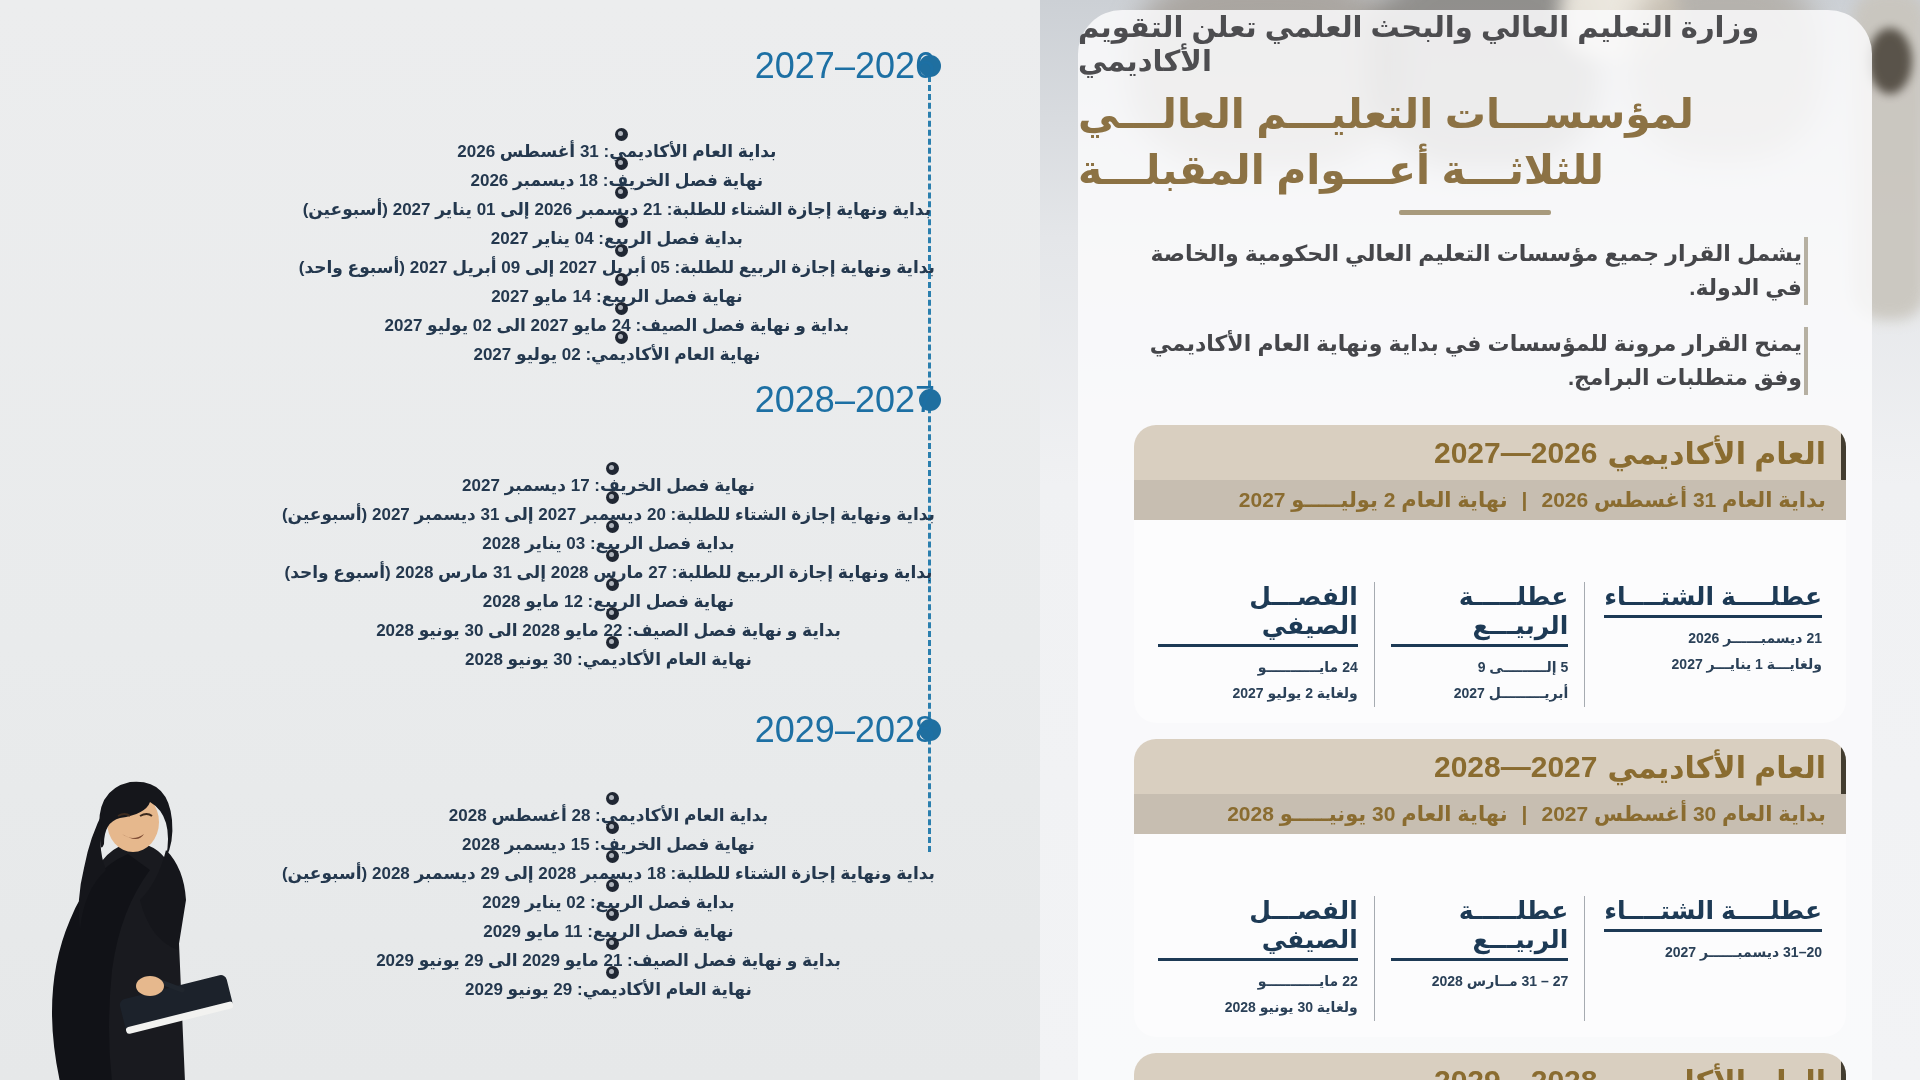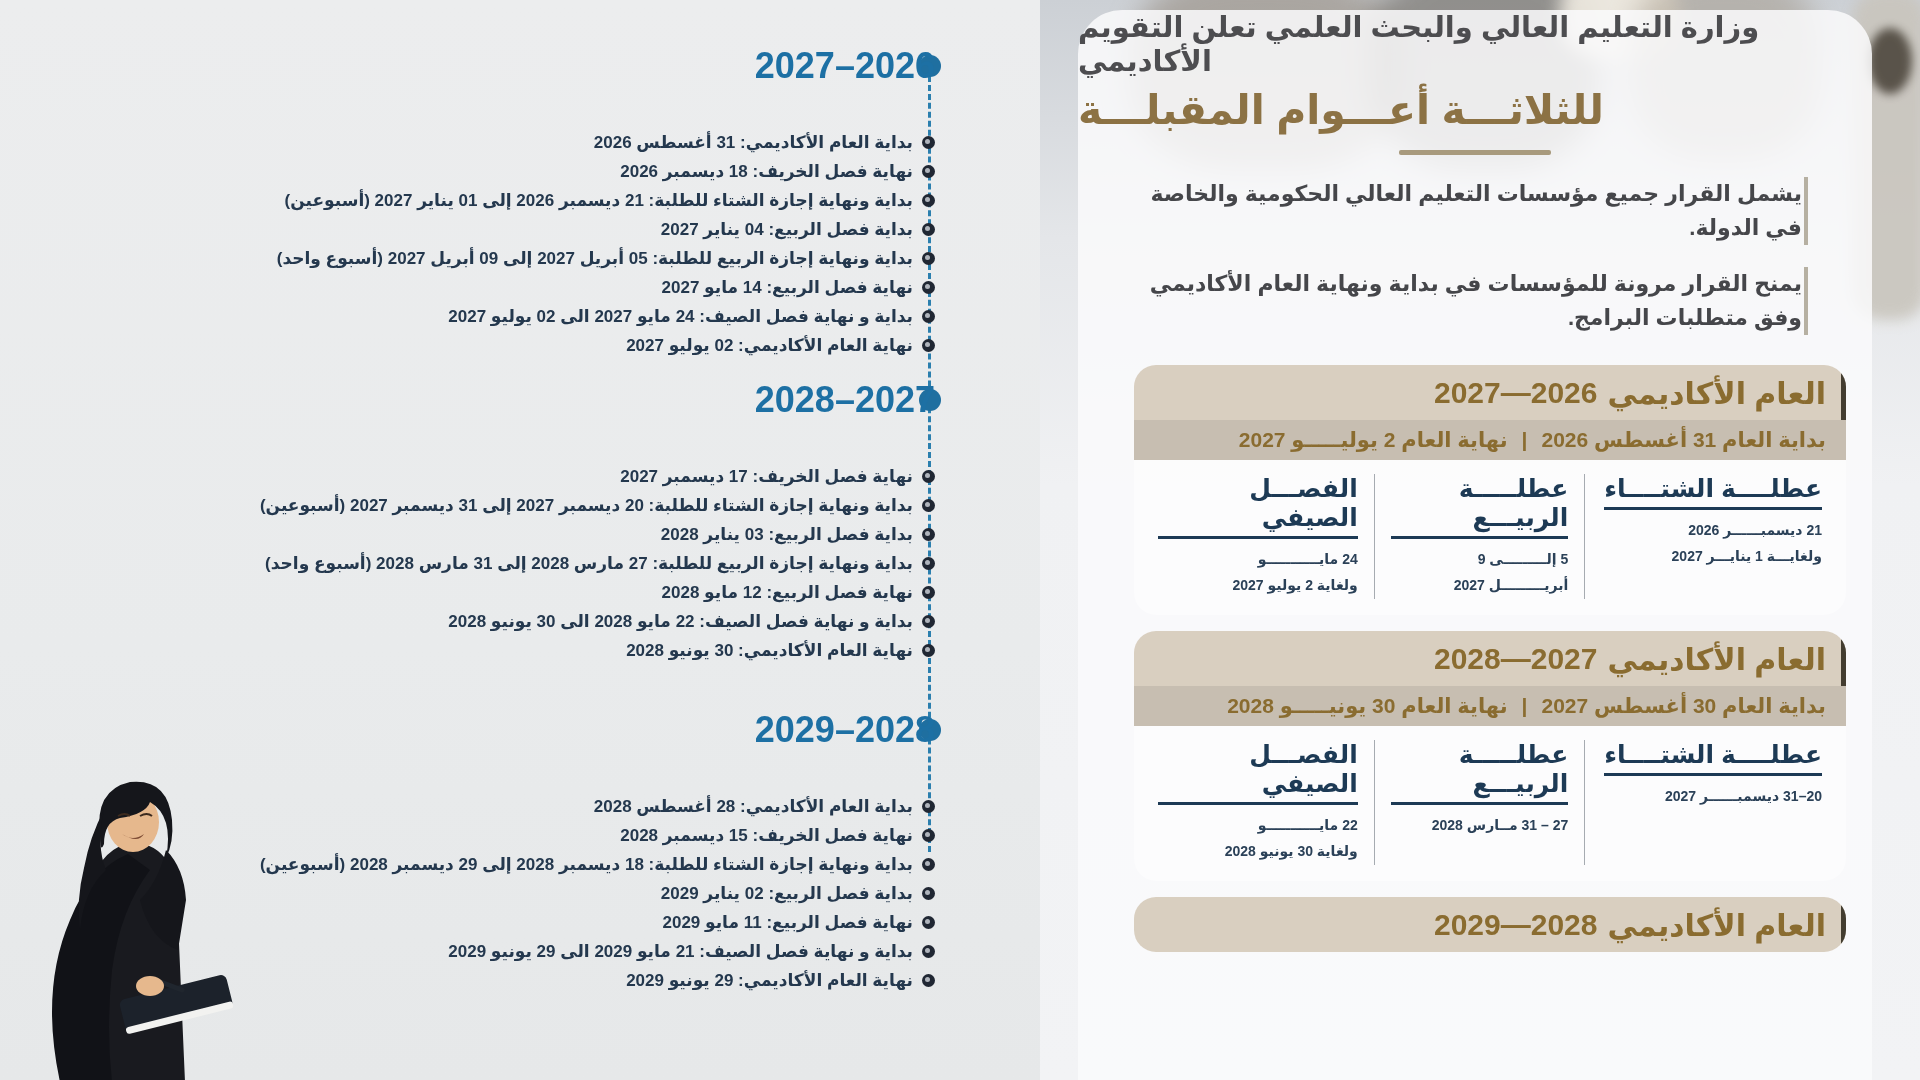--- a/index.html
+++ b/index.html
@@ -33,35 +33,35 @@
 
   .cards{margin:30px 26px 0 56px;}
   .year-card{width:712px;border-radius:22px;overflow:hidden;margin-bottom:16px;background:rgba(255,255,255,0.45);
     box-shadow:0 0 0 0 transparent;}
   .yc-head{position:relative;background:#d9cfc0;padding:11px 20px 9px 20px;}
   .yc-accent{position:absolute;right:0;top:0;bottom:0;width:5px;background:#433d30;}
   .yc-title{font-size:30px;font-weight:800;color:#8a6c30;text-align:right;display:flex;gap:10px;justify-content:flex-start;}
   .yc-sub{background:#c7beb1;padding:8px 20px;display:flex;gap:14px;justify-content:flex-start;
     font-size:21px;font-weight:700;color:#8a6c30;}
   .yc-cols{display:grid;grid-template-columns:1.14fr 0.95fr 1.05fr;padding:14px 8px 16px 8px;min-height:108px;}
-  .col{padding:0 16px;}
+  .col{padding:0 16px;margin-top:48px;}
   .col + .col{border-inline-start:1.5px solid #a6abb1;}
   .col-title{display:inline-block;font-size:25px;font-weight:800;color:#1d3a55;
     border-bottom:3px solid #1d3a55;padding-bottom:4px;margin-bottom:8px;}
   .col-line{font-size:14px;font-weight:700;color:#2b4158;line-height:1.85;text-align:right;}
 
   
   .timeline{position:absolute;inset:0;}
   .tl-dashline{position:absolute;left:928px;top:76px;height:776px;width:0;
     border-left:3px dashed #2b7fae;}
   .tl-dot{position:absolute;left:919px;width:22px;height:22px;border-radius:50%;background:#1f6fa0;}
   .tl-section{position:absolute;right:985px;text-align:right;direction:rtl;}
-  .tl-year{font-size:36px;font-weight:700;color:#1d70a4;line-height:44px;padding-left:2px;}
+  .tl-year{font-size:36px;font-weight:400;color:#1d70a4;line-height:44px;padding-left:2px;}
   .tl-items{margin-top:40px;}
-  .tl-item{display:flex;align-items:center;justify-content:flex-start;height:29px;direction:rtl;}
+  .tl-item{display:flex;align-items:center;justify-content:flex-start;height:29px;direction:rtl;flex-direction:column;}
   .bullet{flex:0 0 13px;width:13px;height:13px;border-radius:50%;background:#202733;position:relative;margin-left:9px;}
   .bullet::after{content:"";position:absolute;left:3px;top:3px;width:5px;height:5px;border-radius:50%;
     background:#c9ced5;opacity:.85;}
   .tl-text{font-size:17px;font-weight:700;color:#24384e;white-space:nowrap;}
 
   
   .woman{position:absolute;left:0;bottom:0;width:250px;height:330px;}
 </style>
 </head>
 <body>
@@ -73,20 +73,21 @@
     <div class="blur-fig fig-b"></div>
     <div class="blur-fig fig-c"></div>
     <div class="blur-fig fig-d"></div>
     <div class="blur-fig fig-e"></div>
     <div class="blur-fig fig-f"></div>
   </div>
 
   <div class="overlay">
     <div class="rp-header">
       <div class="rp-line1">وزارة التعليم العالي والبحث العلمي تعلن التقويم الأكاديمي</div>
+      <div class="rp-line2">لمؤسســـات التعليـــم العالـــي</div>
       <div class="rp-line3">للثلاثـــة أعـــوام المقبلـــة</div>
       <div class="rp-divider"></div>
     </div>
 
     <div class="intro">
       <p class="intro-p">يشمل القرار جميع مؤسسات التعليم العالي الحكومية والخاصة في الدولة.</p>
       <p class="intro-p">يمنح القرار مرونة للمؤسسات في بداية ونهاية العام الأكاديمي وفق متطلبات البرامج.</p>
     </div>
 
     <div class="cards">

